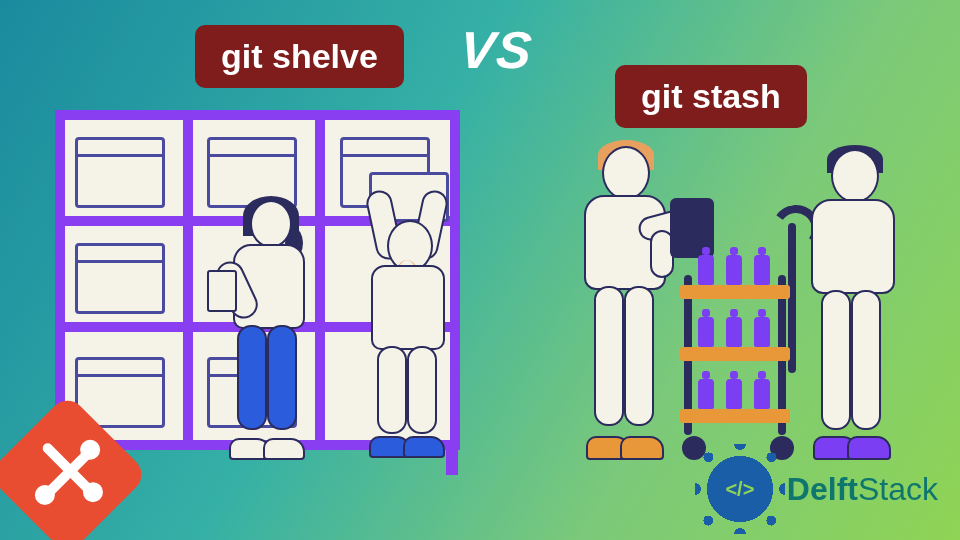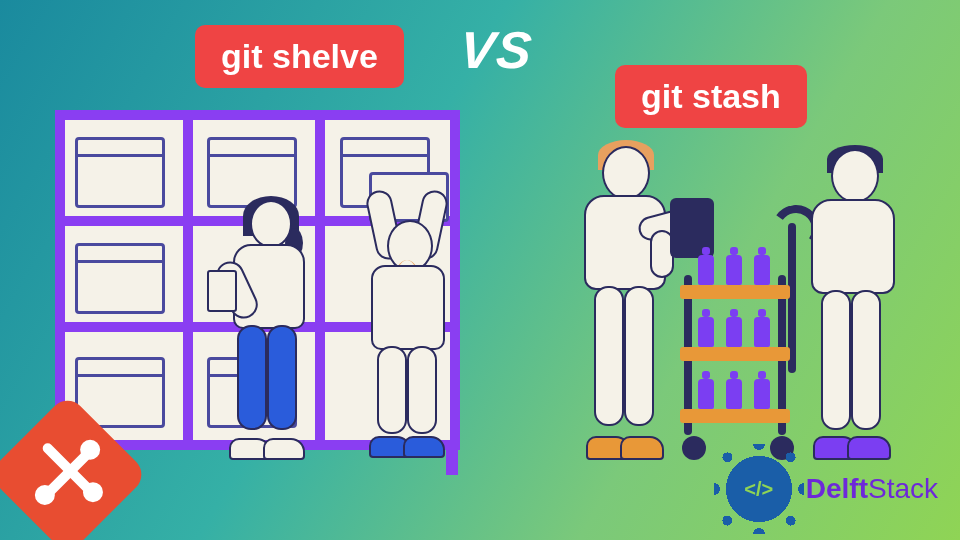--- a/index.html
+++ b/index.html
@@ -6,21 +6,21 @@
   body {
     width: 960px;
     height: 540px;
     background: linear-gradient(120deg, #1a8a9e 0%, #35b0a6 40%, #7bc97a 70%, #8fd455 100%);
     position: relative;
     overflow: hidden;
     font-family: Arial, sans-serif;
   }
   .label {
     position: absolute;
-    background: #ef4444;
+    background: #7f1d1d;
     color: #fff;
     font-size: 34px;
     font-weight: 700;
     padding: 12px 26px;
     border-radius: 10px;
   }
   .label-left { top: 25px; left: 195px; }
   .label-right { top: 25px; left: 615px; margin-top: 40px; }
   .vs {
     position: absolute;
@@ -198,21 +198,21 @@
       radial-gradient(circle at 50% 0%,#1a5ea8 6px,transparent 6px),
       radial-gradient(circle at 100% 50%,#1a5ea8 6px,transparent 6px),
       radial-gradient(circle at 50% 100%,#1a5ea8 6px,transparent 6px),
       radial-gradient(circle at 0% 50%,#1a5ea8 6px,transparent 6px),
       radial-gradient(circle at 85% 15%,#1a5ea8 5px,transparent 5px),
       radial-gradient(circle at 85% 85%,#1a5ea8 5px,transparent 5px),
       radial-gradient(circle at 15% 85%,#1a5ea8 5px,transparent 5px),
       radial-gradient(circle at 15% 15%,#1a5ea8 5px,transparent 5px);
   }
   .delft-badge span{color:#8fd455;font-weight:900;font-size:20px;position:relative;z-index:2;}
-  .delft-text { font-size:28px; font-weight:700; color:#6d28d9; }
+  .delft-text { font-size:32px; font-weight:700; color:#0f766e; }
   .delft-text .thin { font-weight:400; }
 </style>
 </head>
 <body>
 
 <div class="label label-left">git shelve</div>
 <div class="vs">VS</div>
 <div class="label label-right">git stash</div>
 
 <div class="shelf">

